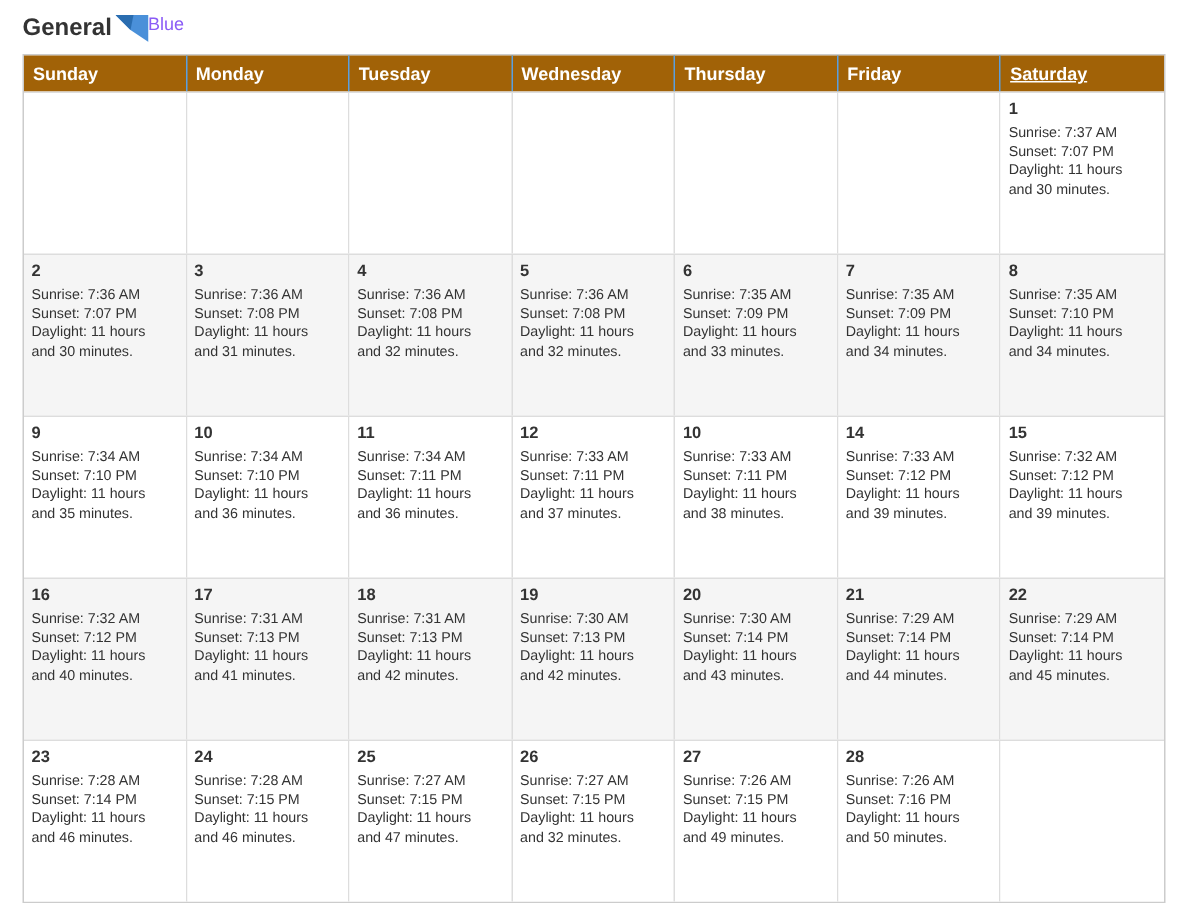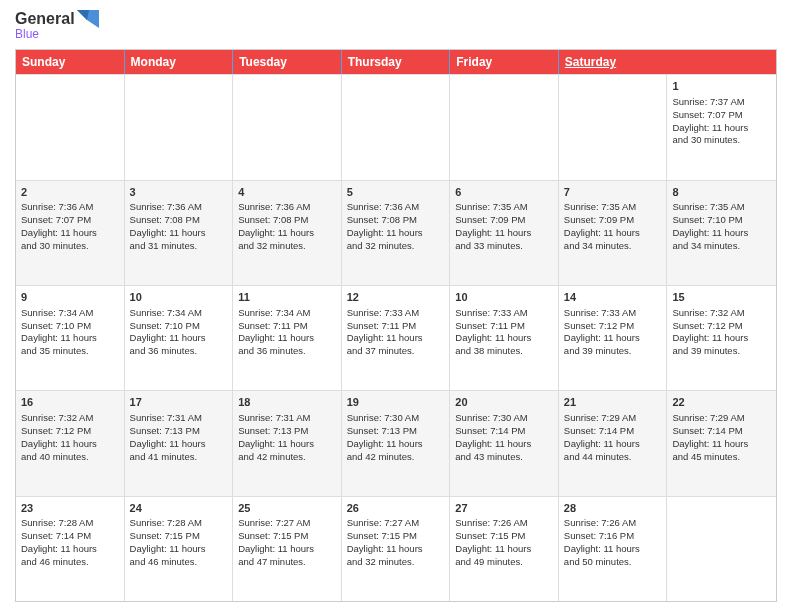--- a/index.html
+++ b/index.html
@@ -43,21 +43,21 @@
     }
     .calendar {
       flex: 1;
       display: flex;
       flex-direction: column;
       border: 1px solid #ccc;
     }
     .cal-header {
       display: grid;
       grid-template-columns: repeat(7, 1fr);
-      background: #ef4444;
+      background: #a16207;
     }
     .cal-header-cell {
       color: #fff;
       font-weight: bold;
       font-size: 12px;
       padding: 5px 6px;
       text-align: left;
       border-right: 1px solid #5a9fe0;
     }
     .cal-header-cell:last-child { border-right: none; text-decoration: underline; }
@@ -91,21 +91,21 @@
       display: block;
       margin-bottom: 2px;
     }
   </style>
 </head>
 <body>
 
 <div class="page">
   <div class="header">
     <div class="logo">
-    <div style="display:flex;flex-direction:column;align-items:flex-start;line-height:1.1">
+    <div style="display:flex;align-items:flex-start;line-height:1.1">
       <div style="display:flex;align-items:center;gap:2px">
         <span style="font-size:16px;font-weight:bold;color:#333">General</span>
         <svg width="22" height="18" viewBox="0 0 22 18">
           <polygon points="0,0 22,0 22,18 10,10" fill="#4a90d9"></polygon>
           <polygon points="0,0 12,0 10,10" fill="#2a6db0"></polygon>
         </svg>
       </div>
       <span style="font-size:12px;font-weight:normal;color:#8b5cf6">Blue</span>
     </div>
   </div>
@@ -113,20 +113,21 @@
       <div class="month-title"></div>
       <div class="subtitle"></div>
     </div>
   </div>
 
   <div class="calendar">
     <div class="cal-header">
     <div class="cal-header-cell">Sunday</div>
         <div class="cal-header-cell">Monday</div>
         <div class="cal-header-cell">Tuesday</div>
+        <div class="cal-header-cell">Wednesday</div>
         <div class="cal-header-cell">Thursday</div>
         <div class="cal-header-cell">Friday</div>
         <div class="cal-header-cell">Saturday</div>
       </div>
     <div class="cal-body">
     <div class="cal-row">
           <div class="cal-cell"></div>
           <div class="cal-cell"></div>
           <div class="cal-cell"></div>
           <div class="cal-cell"></div>

